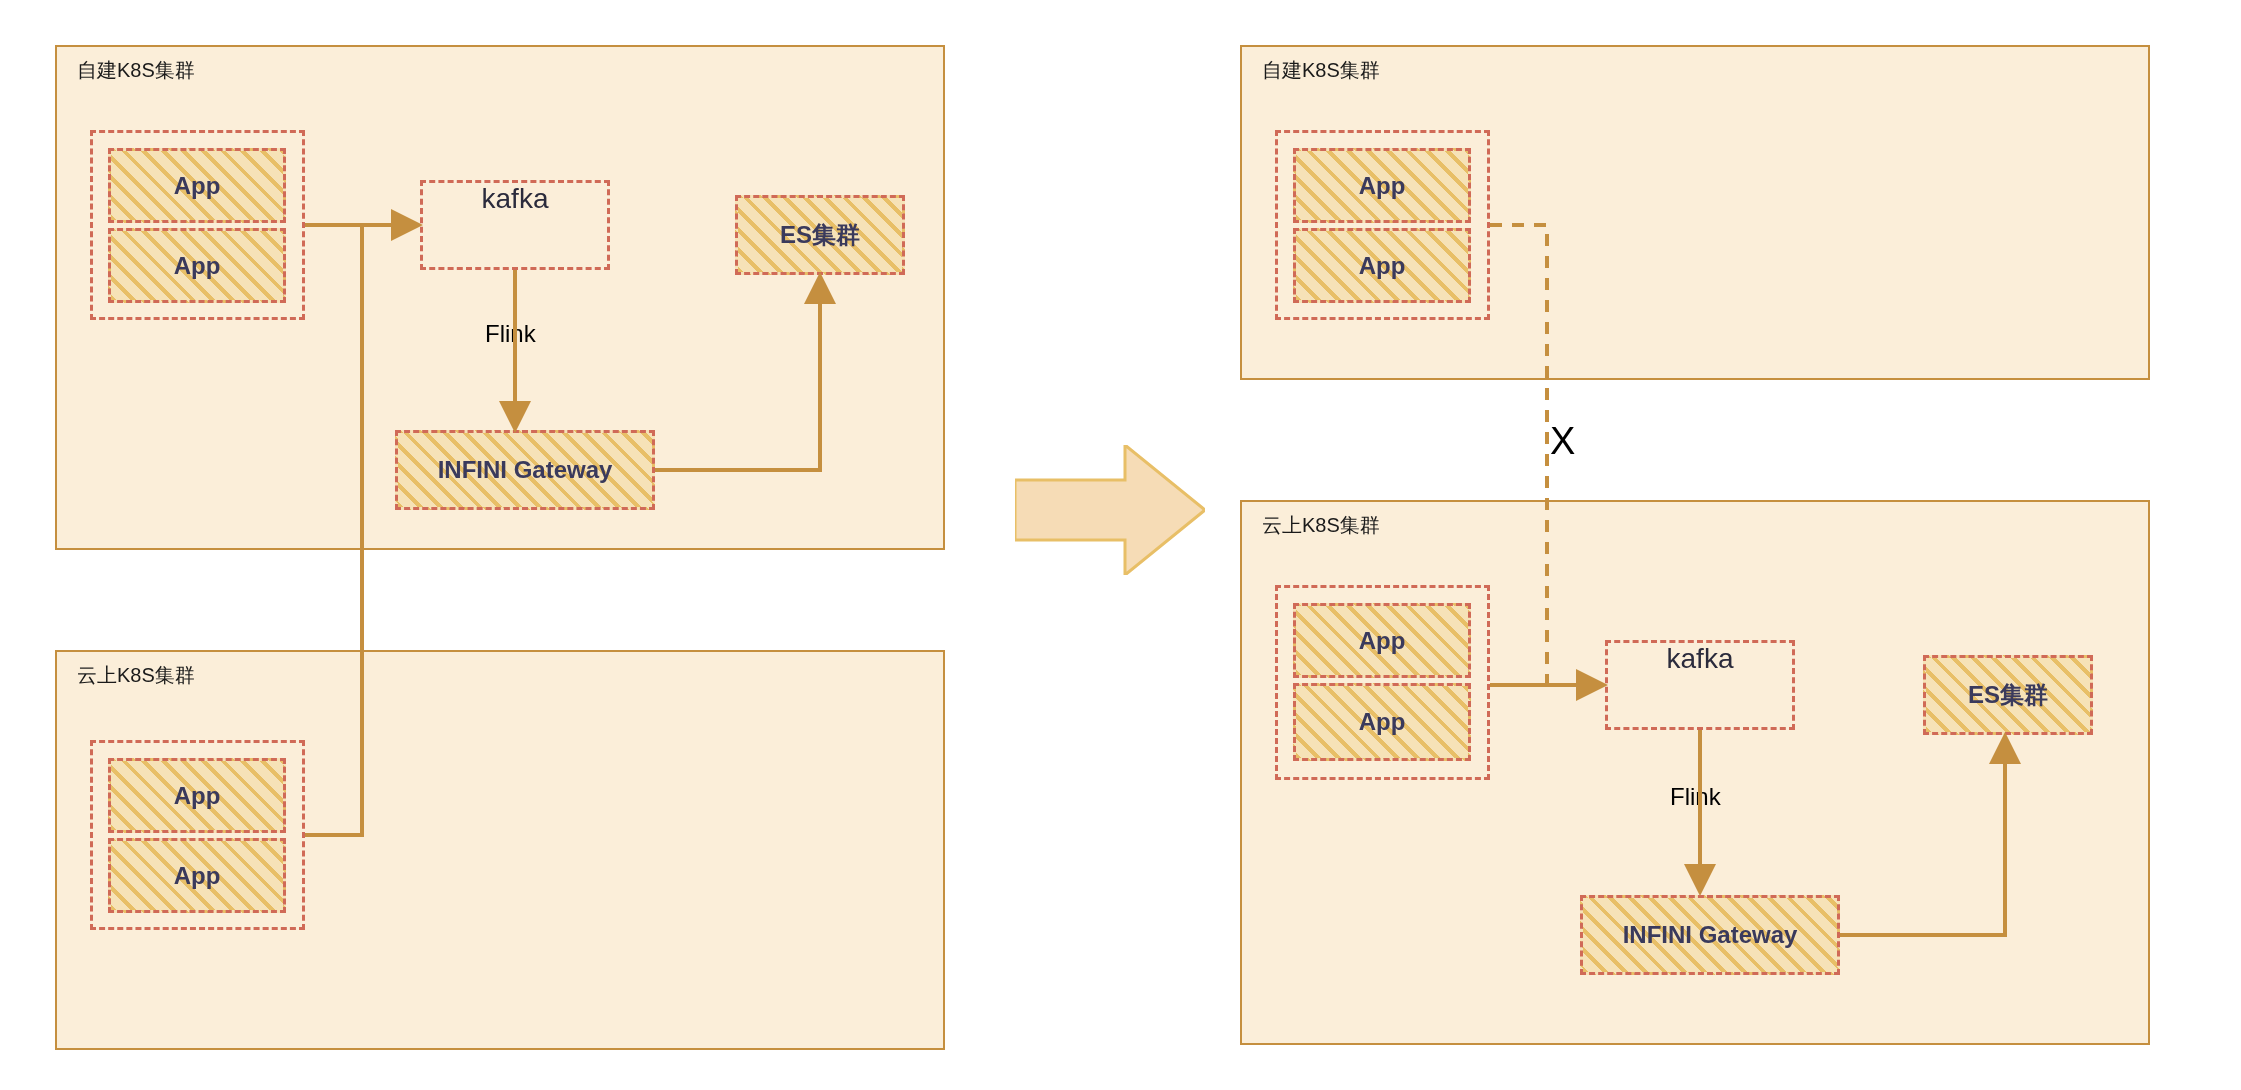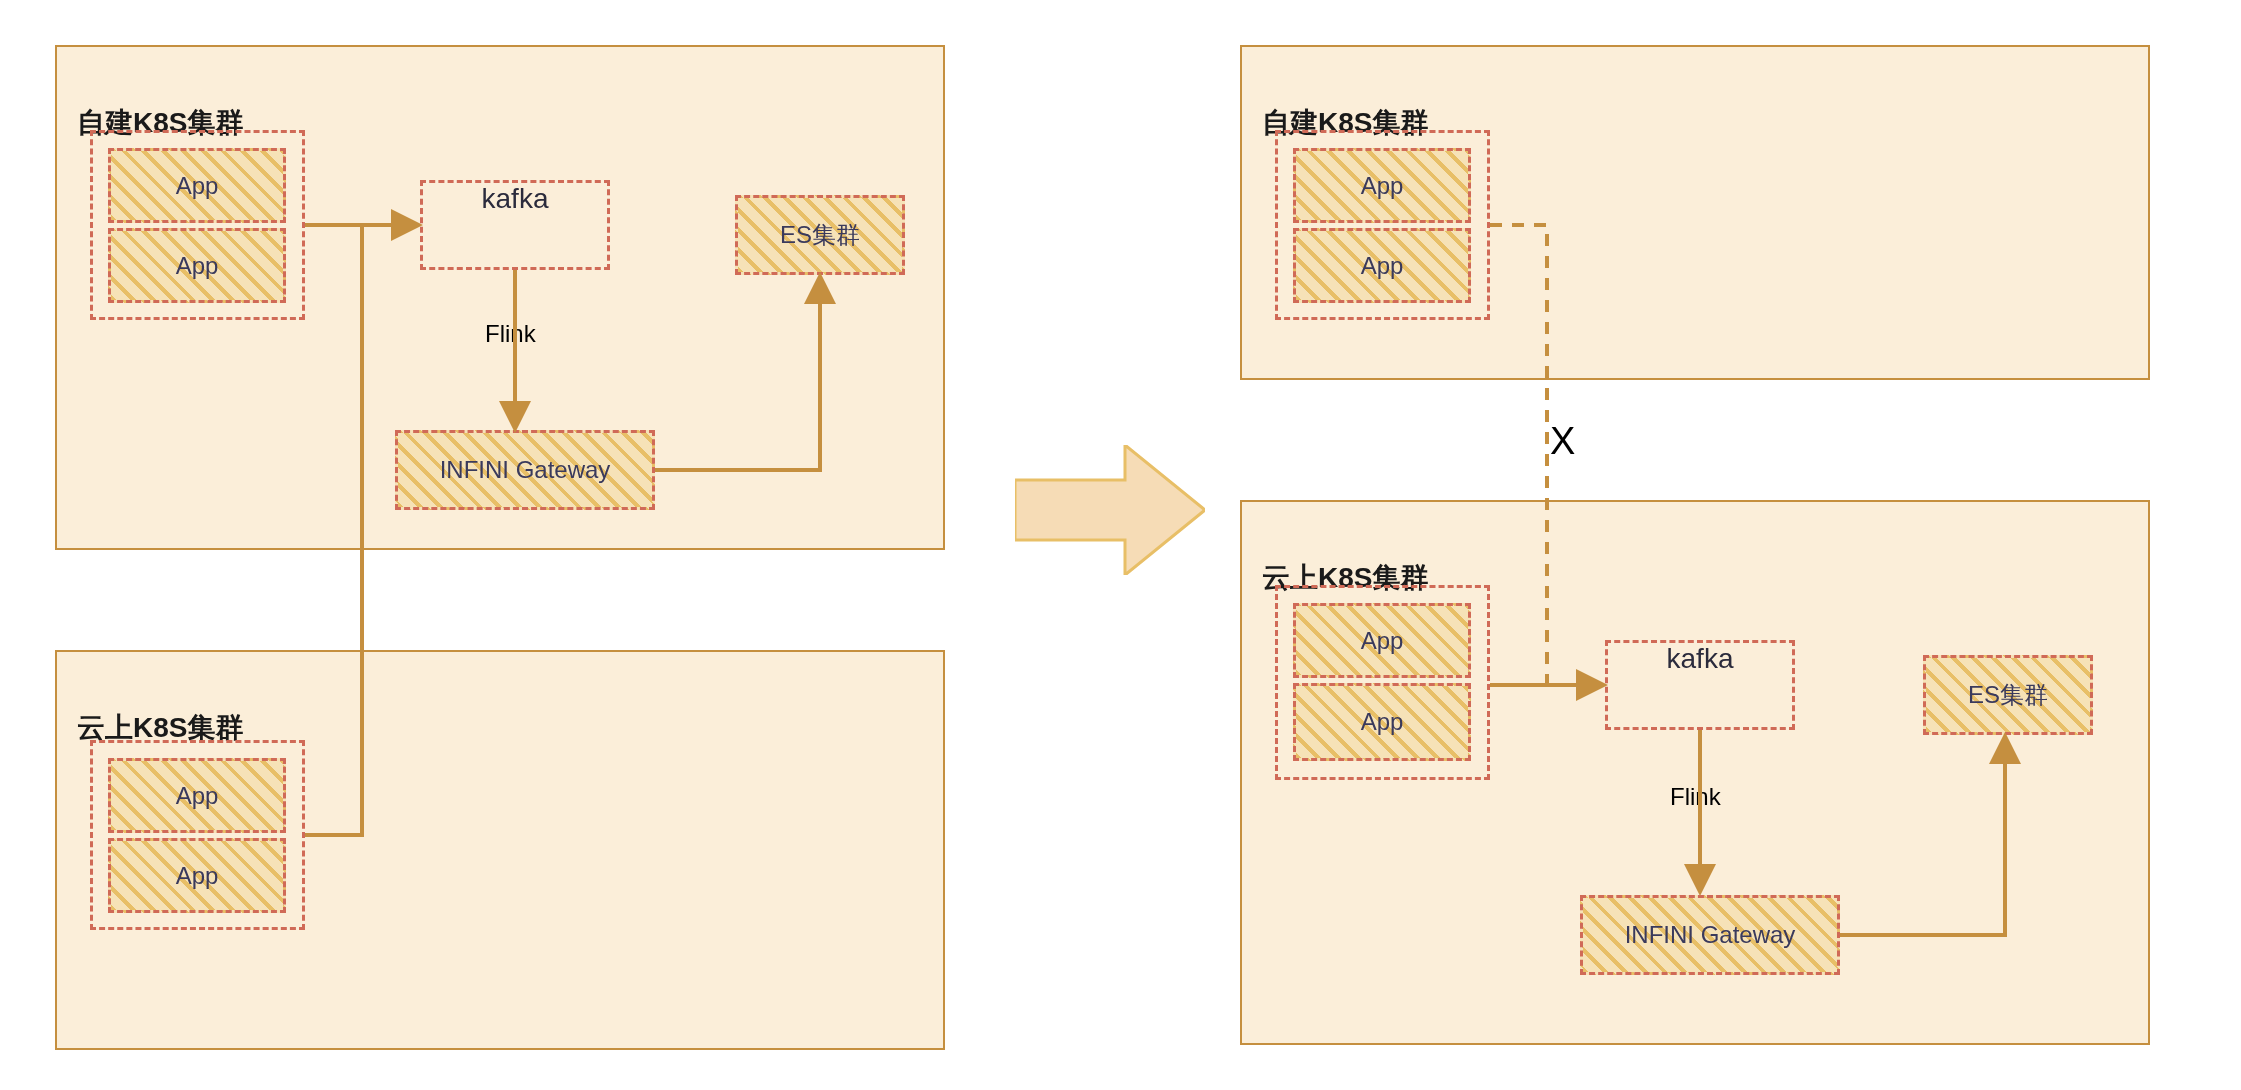--- a/index.html
+++ b/index.html
@@ -18,24 +18,23 @@
   .cluster {
     position: absolute;
     background: #fbeed9; 
     border: 2px solid #c58f3f; 
     box-sizing: border-box;
   }
   .cluster-title {
     position: absolute;
     top: 10px;
     left: 20px;
-    font-size: 28px;
-    font-weight: 700;
+    font-size: 20px;
+    font-weight: 400;
     color: #1a1a1a;
-    margin-top: 47px;
   }
 
   
   .group {
     position: absolute;
     border: 3px dashed #d06a57;
     box-sizing: border-box;
     background: transparent;
   }
 
@@ -56,21 +55,21 @@
       45deg,
       #e8bf67 0px,
       #e8bf67 4px,
       #f6e2b7 4px,
       #f6e2b7 14px
     );
   }
   .node span { 
     background: transparent;
     padding: 0 2px;
-    font-weight: 400;
+    font-weight: 700;
   }
 
   
   .plainbox {
     position: absolute;
     box-sizing: border-box;
     border: 3px dashed #d06a57;
     background: transparent;
     display: flex;
     align-items: flex-start;

